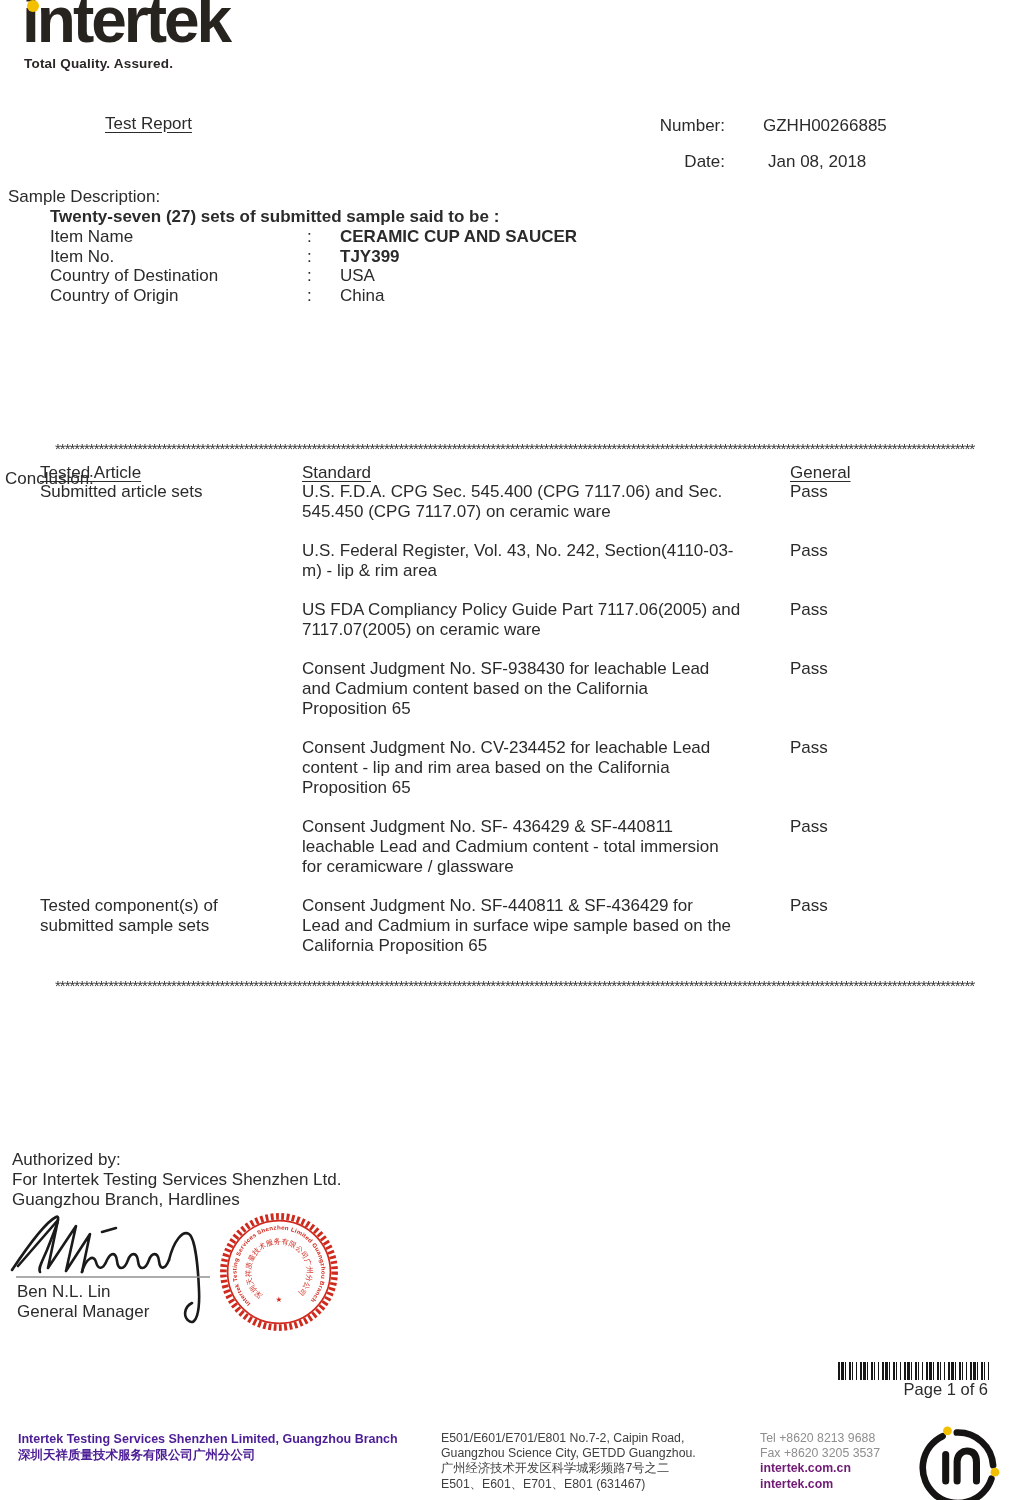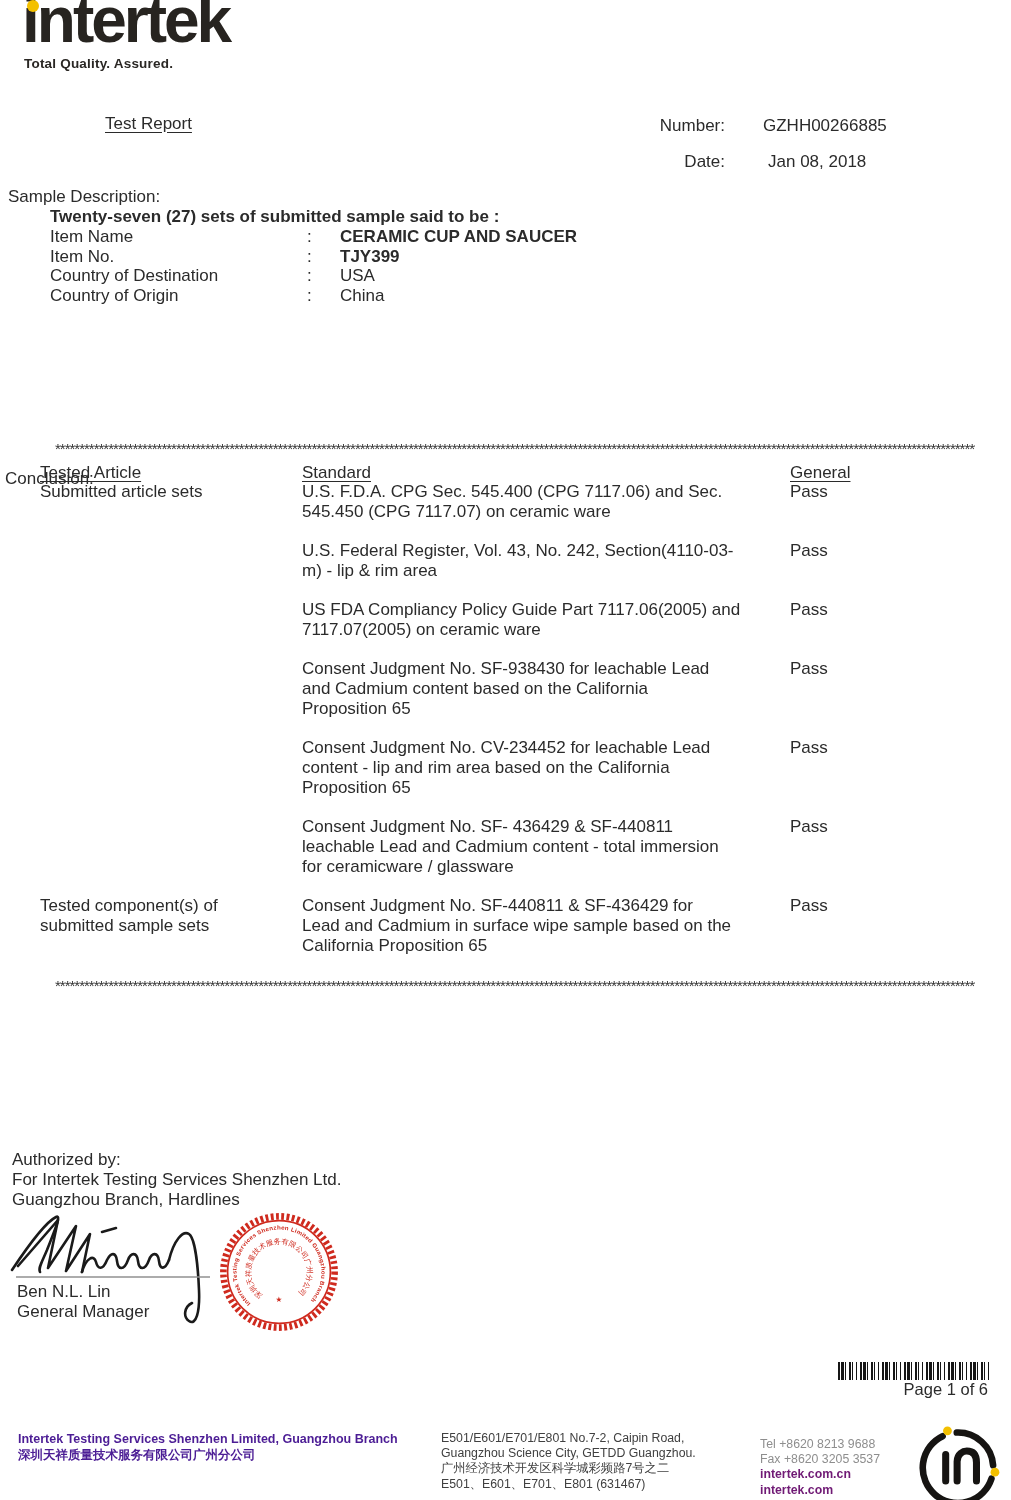--- a/index.html
+++ b/index.html
@@ -63,21 +63,21 @@
   .barcode{left:838px;top:1362px;width:152px;height:18px;
     background:repeating-linear-gradient(90deg,
       #161616 0 2px,#fff 2px 3px,#161616 3px 6px,#fff 6px 7px,
       #161616 7px 8px,#fff 8px 11px,#161616 11px 13px,#fff 13px 14px,
       #161616 14px 15px,#fff 15px 18px,#161616 18px 19px,#fff 19px 22px);}
   .page-label{left:838px;top:1380px;width:150px;text-align:right;font-size:16.5px;}
 
   
   .footer-left{left:18px;top:1431px;font-size:12.5px;font-weight:bold;line-height:16px;color:#4c1d95;}
   .footer-mid{left:441px;top:1431px;font-size:12.3px;line-height:15.2px;color:#404040;}
-  .footer-right{left:760px;top:1431px;font-size:12.3px;line-height:15.2px;color:#8e8e8e;margin-top:6px;}
+  .footer-right{left:760px;top:1431px;font-size:12.3px;line-height:15.2px;color:#8e8e8e;}
   .footer-right .web{color:#701a75;font-weight:bold;}
   .in-logo{left:914px;top:1422px;}
 </style>
 </head>
 <body>
 
 <div class="abs wordmark">intertek</div>
 <div class="abs wordmark-dot" style="background:#f3c000;"></div>
 <div class="abs tagline">Total Quality. Assured.</div>
 

